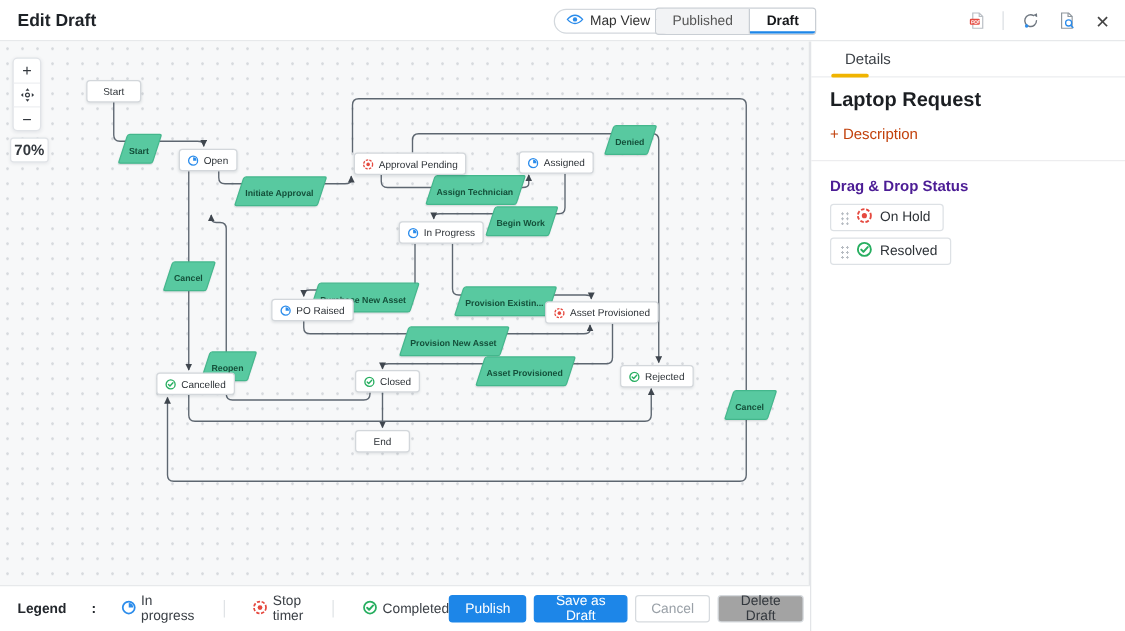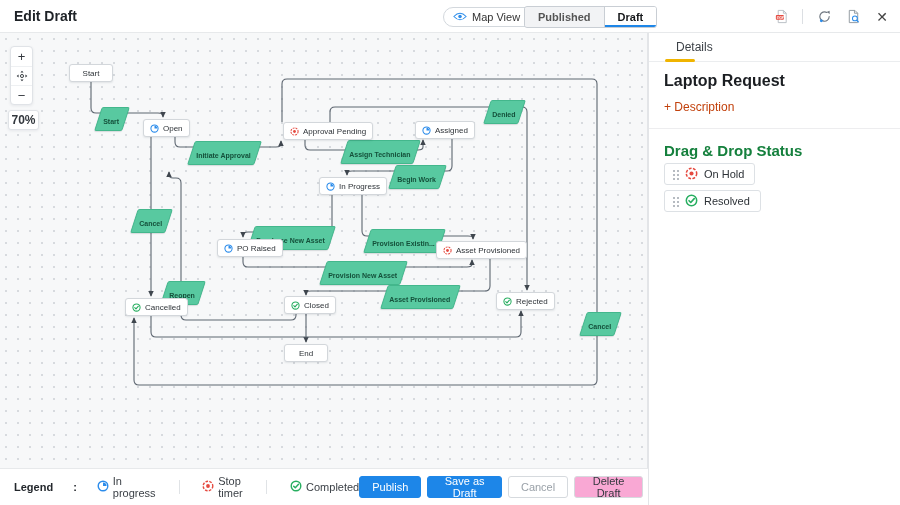--- a/index.html
+++ b/index.html
@@ -5,21 +5,21 @@
   * { box-sizing: border-box; margin: 0; padding: 0; }
   body { font-family: "Liberation Sans", "DejaVu Sans", sans-serif; background:#fff; }
   .app { position:relative; width:900px; height:505px; background:#fff; overflow:hidden; }
 
   
   .header { position:absolute; left:0; top:0; width:900px; height:33px; background:#fff; border-bottom:1px solid #e7e9eb; z-index:30; }
   .title { position:absolute; left:14px; top:8px; font-size:14px; font-weight:bold; color:#1e2227; }
   .map-pill { position:absolute; left:443px; top:7px; height:20px; border:1px solid #d3d8dd; border-radius:11px; background:#fff; display:flex; align-items:center; gap:5px; padding:0 9px; font-size:11px; color:#333; cursor:pointer; }
   .map-pill .chev { font-size:9px; color:#667; }
   .tabs { position:absolute; left:524px; top:6px; height:22px; display:flex; border:1px solid #c9ced4; border-radius:3px; overflow:hidden; }
-  .tab { height:100%; padding:0 13px; font-size:11px; display:flex; align-items:center; cursor:pointer;font-weight:bold; }
+  .tab { height:100%; padding:0 13px; font-size:11px; display:flex; align-items:center; cursor:pointer; }
   .tab.inactive { background:#f2f3f5; color:#555; border-right:1px solid #c9ced4; }
   .tab.active { background:#fff; color:#16181b; font-weight:bold; box-shadow: inset 0 -2px 0 #1d86e8; }
   .hicons { position:absolute; right:10px; top:0; height:33px; display:flex; align-items:center; gap:13px; }
   .hicon { width:16px; height:16px; display:flex; align-items:center; justify-content:center; cursor:pointer; }
   .hsep { width:1px; height:15px; background:#dcdfe3; }
   .close-x { font-size:14px; color:#444; line-height:1; }
 
   
   .canvas { position:absolute; left:0; top:33px; width:648px; height:435px;
     background-color:#f7f8f9;
@@ -39,31 +39,31 @@
   
   .footer { position:absolute; left:0; top:468px; width:648px; height:37px; background:#fff; border-top:1px solid #e7e9eb; display:flex; align-items:center; z-index:20; }
   .legend { display:flex; align-items:center; gap:20px; padding-left:14px; font-size:11px; color:#3a3f45; }
   .legend .lg-title { font-weight:bold; color:#23272c; }
   .lg-item { display:flex; align-items:center; gap:4px; }
   .lg-sep { width:1px; height:14px; background:#e0e3e6; margin:0 3px; }
   .btns { margin-left:auto; display:flex; gap:6px; padding-right:5px; }
   .btn { height:22px; border-radius:3px; font-size:11px; padding:0 12px; display:flex; align-items:center; cursor:pointer; border:1px solid transparent; font-family:inherit; }
   .btn.primary { background:#1d86e8; color:#fff; border-color:#1d86e8; }
   .btn.ghost { background:#fff; border-color:#d6dade; color:#9aa1a8; }
-  .btn.outline { background:#f9a8d4; border-color:#d6dade; color:#33383e; }
+  .btn.outline { background:#a3a3a3; border-color:#d6dade; color:#33383e; }
 
   
   .sidebar { position:absolute; left:648px; top:33px; width:252px; height:472px; background:#fff; border-left:1px solid #e3e5e8; z-index:25; }
   .sb-tabs { position:relative; height:29px; border-bottom:1px solid #ebedef;padding-left:20px; }
   .sb-tab { position:absolute; left:27px; top:7px; font-size:12px; color:#3c4147; cursor:pointer; }
   .sb-tab-underline { position:absolute; left:16px; top:26px; width:30px; height:3px; background:#f0b400; border-radius:2px; }
   .sb-title { position:absolute; left:15px; top:39px; font-size:16px; font-weight:bold; color:#1b1e22; }
   .sb-desc { position:absolute; left:15px; top:67px; font-size:12px; color:#c2410c; cursor:pointer; }
   .sb-div { position:absolute; left:0; top:95px; width:252px; height:1px; background:#ededef; }
-  .sb-dnd { position:absolute; left:15px; top:109px; font-size:15px; font-weight:bold; color:#15803d; }
+  .sb-dnd { position:absolute; left:15px; top:109px; font-size:12px; font-weight:bold; color:#4c1d95; }
   .chip { position:absolute; left:15px; height:22px; background:#fff; border:1px solid #dde1e5; border-radius:3px; display:flex; align-items:center; gap:6px; padding:0 10px 0 7px; font-size:11px; color:#2d3237; cursor:grab; }
   .chip .handle { width:7px; height:11px; background-image:radial-gradient(circle, #b6bbc1 1px, transparent 1.1px); background-size:4px 4px; }
 </style>
 </head>
 <body>
 
 <div class="app">
 
   <div class="header">
     <div class="title">Edit Draft</div>

